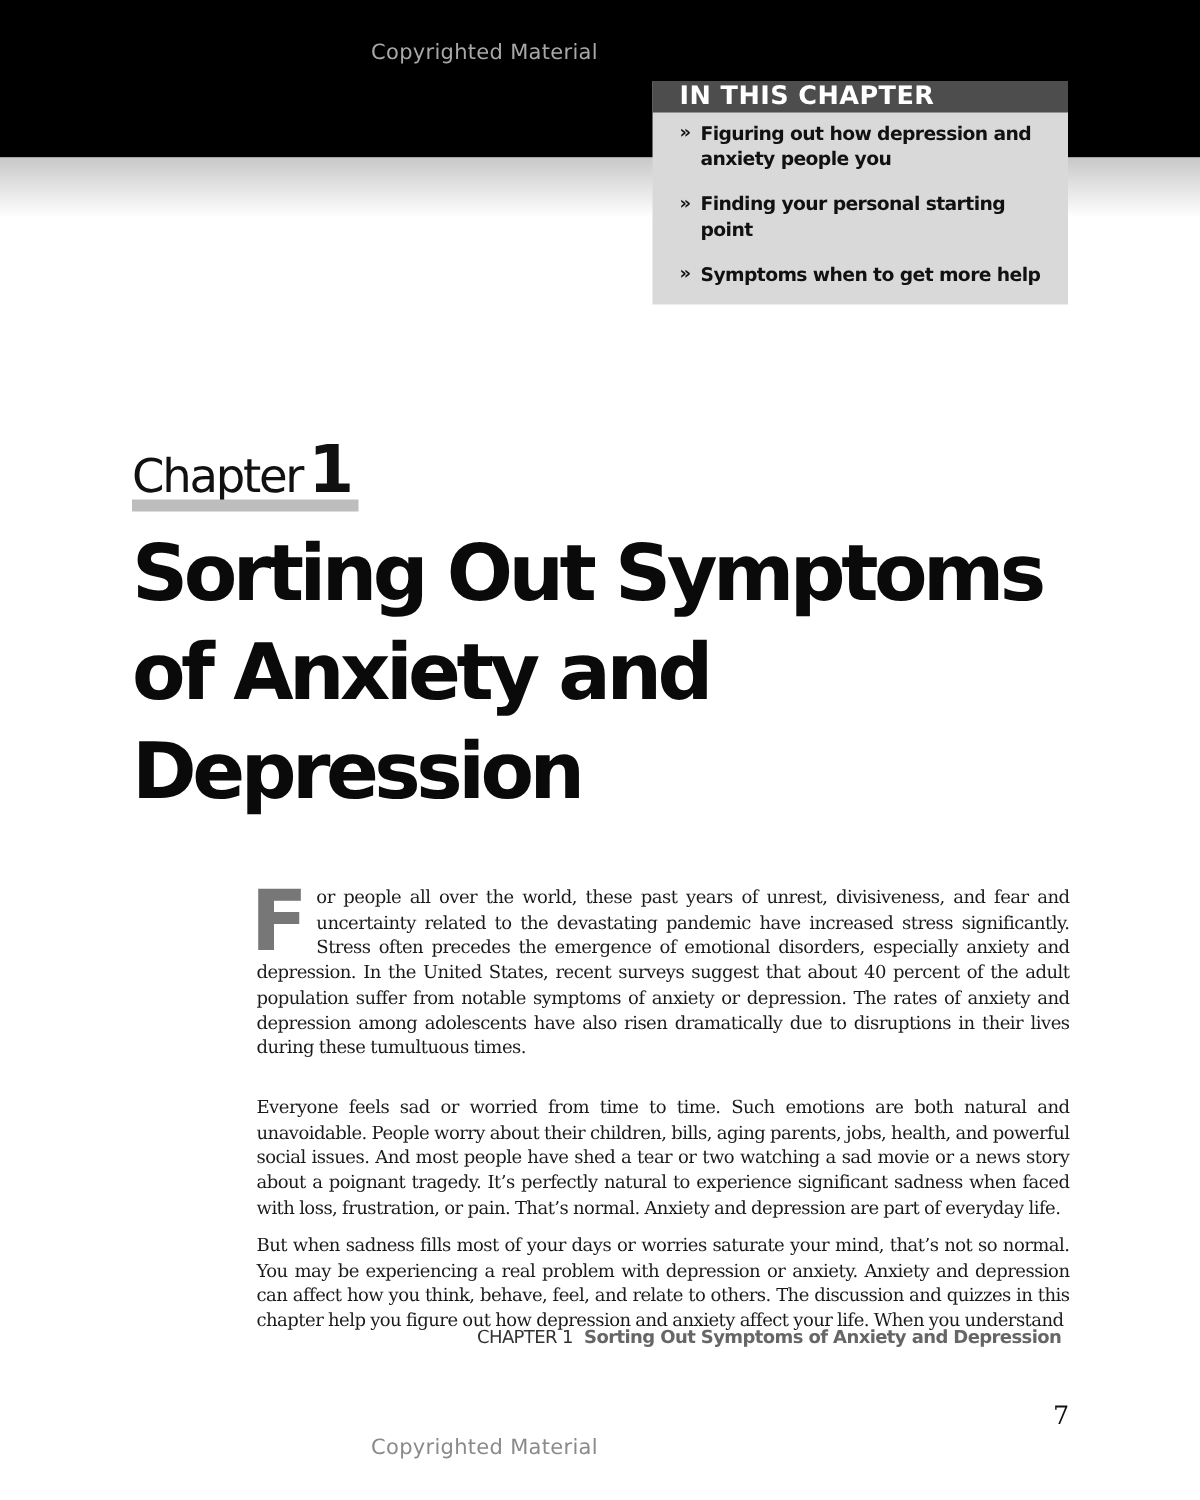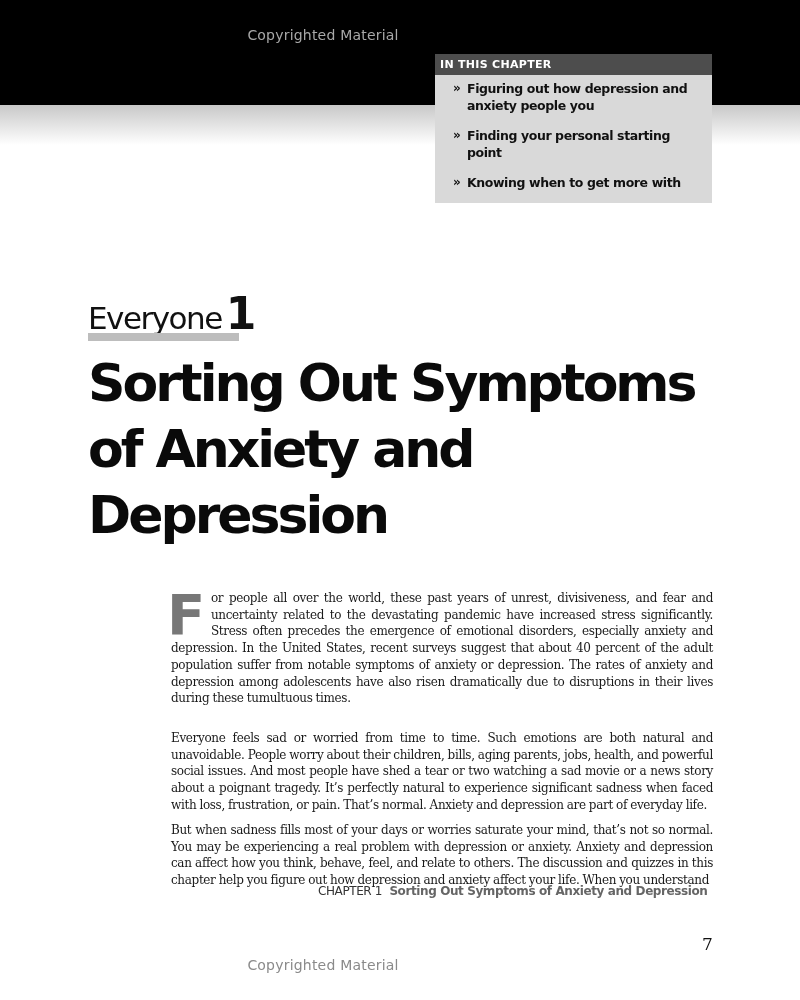--- a/index.html
+++ b/index.html
@@ -3,21 +3,21 @@
 <meta charset="utf-8">
 <style>
   html, body { margin: 0; padding: 0; }
   body { width: 800px; height: 1000px; position: relative; background: #ffffff; overflow: hidden; font-family: "Liberation Sans", sans-serif; }
   .top-band { position: absolute; left: 0; top: 0; width: 800px; height: 105px; background: #000; }
   .top-shadow { position: absolute; left: 0; top: 105px; width: 800px; height: 40px; background: linear-gradient(#c8c8c8, #ffffff); }
   .copyright { position: absolute; left: 0; width: 646px; text-align: center; font-family: "DejaVu Sans", sans-serif; font-size: 14px; color: #9a9a9a; letter-spacing: 0.2px; }
   .copyright.top { top: 27px; color: #a8a8a8; }
   .copyright.bottom { top: 957px; color: #8a8a8a; }
   .chapter-box { position: absolute; left: 435px; top: 54px; width: 277px; height: 149px; background: #d9d9d9; }
-  .chapter-box-header { height: 21px; background: #4d4d4d; color: #fff; font-family: "DejaVu Sans", sans-serif; font-weight: bold; font-size: 11px; line-height: 21px; padding-left: 5px; letter-spacing: 0.3px; }
+  .chapter-box-header { height: 21px; background: #4d4d4d; color: #fff; font-family: "DejaVu Sans", sans-serif; font-weight: bold; font-size: 17px; line-height: 21px; padding-left: 18px; letter-spacing: 0.3px; }
   .chapter-box ul { list-style: none; margin: 0; padding: 5px 10px 0 18px; }
   .chapter-box li { position: relative; padding-left: 14px; font-family: "DejaVu Sans", sans-serif; font-weight: bold; font-size: 12.5px; line-height: 17px; color: #111; margin-bottom: 13px; letter-spacing: -0.4px; }
   .chapter-box li .bullet { position: absolute; left: 0; top: 0; font-size: 12px; }
   .chapter-label { position: absolute; left: 88px; top: 288px; font-family: "DejaVu Sans", sans-serif; color: #111; }
   .chapter-label .word { font-size: 31px; letter-spacing: -1.5px; font-weight: normal; }
   .chapter-label .num { font-size: 44px; font-weight: bold; margin-left: 4px; }
   .chapter-underline { position: absolute; left: 88px; top: 333px; width: 151px; height: 8px; background: #bdbdbd; }
   .chapter-title { position: absolute; left: 88px; top: 350px; width: 650px; font-family: "DejaVu Sans", sans-serif; font-weight: bold; font-size: 52px; line-height: 66px; letter-spacing: -3px; color: #0a0a0a; margin: 0; }
   .body-text { position: absolute; left: 171px; width: 542px; font-family: "DejaVu Serif", serif; font-size: 12px; line-height: 16.7px; color: #1a1a1a; text-align: justify; margin: 0; letter-spacing: -0.35px; word-spacing: -0.3px; }
   .p1 { top: 590px; }
@@ -41,27 +41,27 @@
     <li>
       <span class="bullet">»</span>
       <span>Figuring out how depression and anxiety people you</span>
     </li>
     <li>
       <span class="bullet">»</span>
       <span>Finding your personal starting point</span>
     </li>
     <li>
       <span class="bullet">»</span>
-      <span>Knowing when to get more with</span>
+      <span>Symptoms when to get more help</span>
     </li>
   </ul>
 </div>
 
 <div class="chapter-label">
-  <span class="word">Everyone</span><span class="num">1</span>
+  <span class="word">Chapter</span><span class="num">1</span>
 </div>
 <div class="chapter-underline"></div>
 
 <h1 class="chapter-title">Sorting Out Symptoms of Anxiety and Depression</h1>
 
 <p class="body-text p1"><span class="dropcap">F</span><span>or people all over the world, these past years of unrest, divisiveness, and fear and uncertainty related to the devastating pandemic have increased stress significantly. Stress often precedes the emergence of emotional disorders, especially anxiety and depression. In the United States, recent surveys suggest that about 40 percent of the adult population suffer from notable symptoms of anxiety or depression. The rates of anxiety and depression among adolescents have also risen dramatically due to disruptions in their lives during these tumultuous times.</span></p>
 <p class="body-text p2">Everyone feels sad or worried from time to time. Such emotions are both natural and unavoidable. People worry about their children, bills, aging parents, jobs, health, and powerful social issues. And most people have shed a tear or two watching a sad movie or a news story about a poignant tragedy. It’s perfectly natural to experience significant sadness when faced with loss, frustration, or pain. That’s normal. Anxiety and depression are part of everyday life.</p>
 <p class="body-text p3">But when sadness fills most of your days or worries saturate your mind, that’s not so normal. You may be experiencing a real problem with depression or anxiety. Anxiety and depression can affect how you think, behave, feel, and relate to others. The discussion and quizzes in this chapter help you figure out how depression and anxiety affect your life. When you understand</p>
 
 <div class="footer">

